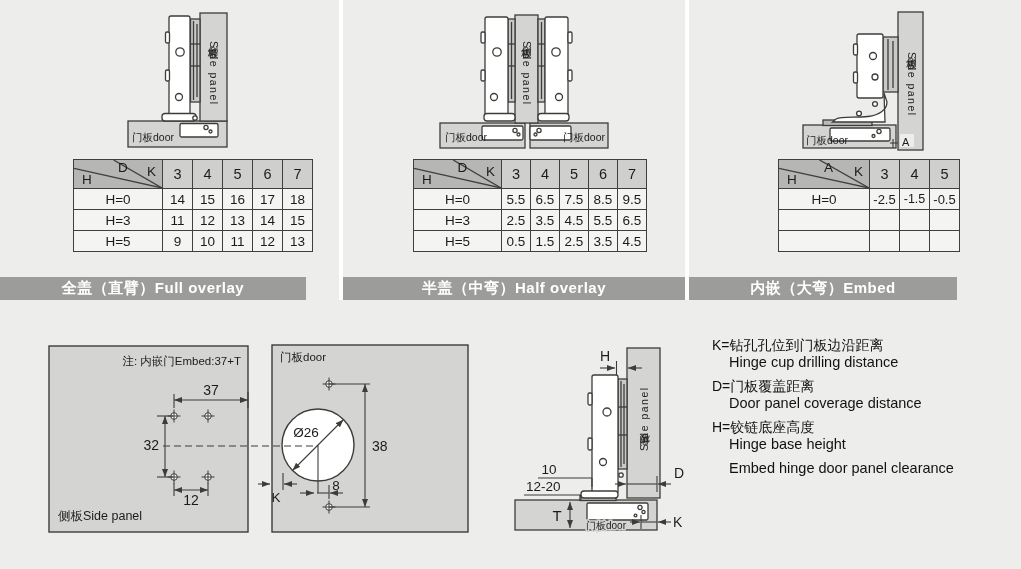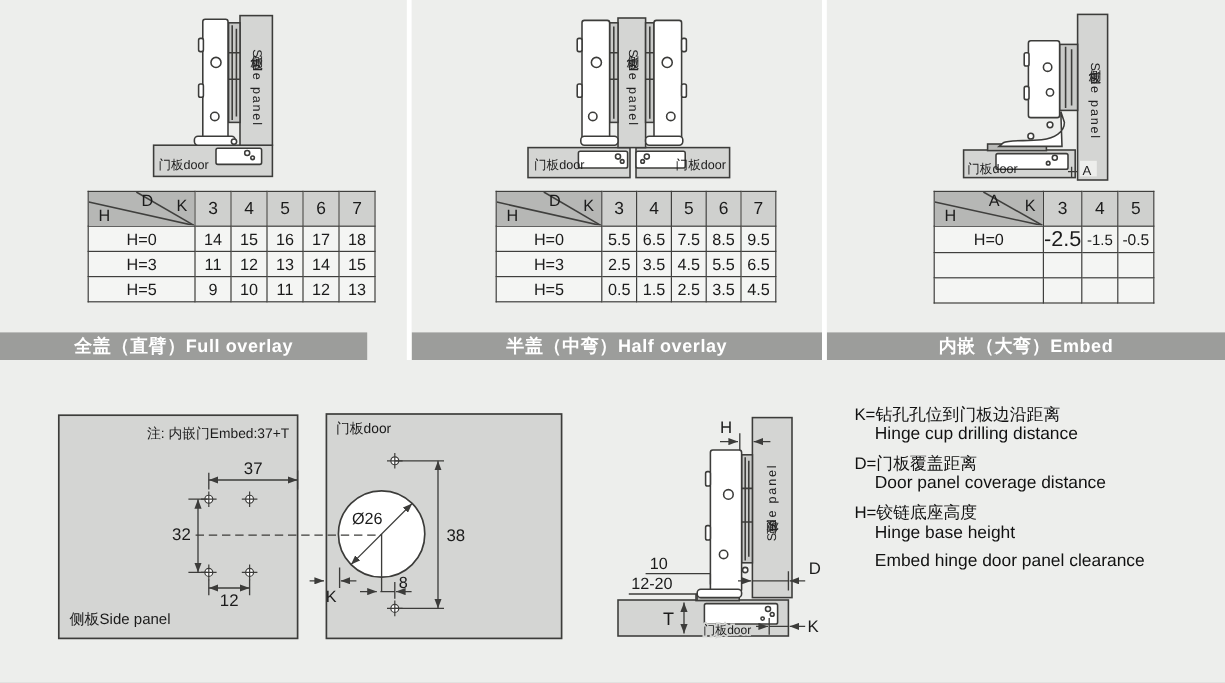--- a/index.html
+++ b/index.html
@@ -252,42 +252,42 @@
         <span class="dg-top">A</span>
         <span class="dg-right">K</span>
         <span class="dg-bottom">H</span>
       </td>
       <td style="width:29px">3</td>
       <td style="width:29px">4</td>
       <td style="width:29px">5</td>
     </tr>
     <tr class="row">
       <td>H=0</td>
-      <td style="font-size:18px">-2.5</td>
+      <td style="font-size:13px">-2.5</td>
       <td style="font-size:12.5px">-1.5</td>
       <td style="font-size:13px">-0.5</td>
     </tr>
     <tr class="row">
       <td></td>
       <td></td>
       <td></td>
       <td></td>
     </tr>
     <tr class="row">
       <td></td>
       <td></td>
       <td></td>
       <td></td>
     </tr>
   </tbody>
     </table>
 
   <div class="banner" style="left:0;width:306px">全盖（直臂）Full overlay</div>
   <div class="banner" style="left:343px;width:342px">半盖（中弯）Half overlay</div>
-  <div class="banner" style="left:689px;width:332px">内嵌（大弯）Embed</div>
+  <div class="banner" style="left:689px;width:268px">内嵌（大弯）Embed</div>
   <div class="sep" style="left:339px"></div>
   <div class="sep" style="left:685px"></div>
 
   <svg class="abs" style="left:40px;top:340px" width="440" height="202" viewBox="0 0 440 202">
     <defs>
       <marker id="arwA" viewBox="0 0 8 6" markerWidth="8" markerHeight="6" refX="8" refY="3" orient="auto-start-reverse" markerUnits="userSpaceOnUse">
         <path d="M0,0 L8,3 L0,6 Z" fill="#3c3c3a"></path>
       </marker>
     </defs>
     <g stroke="#3c3c3a" stroke-width="1.4" fill="none">

